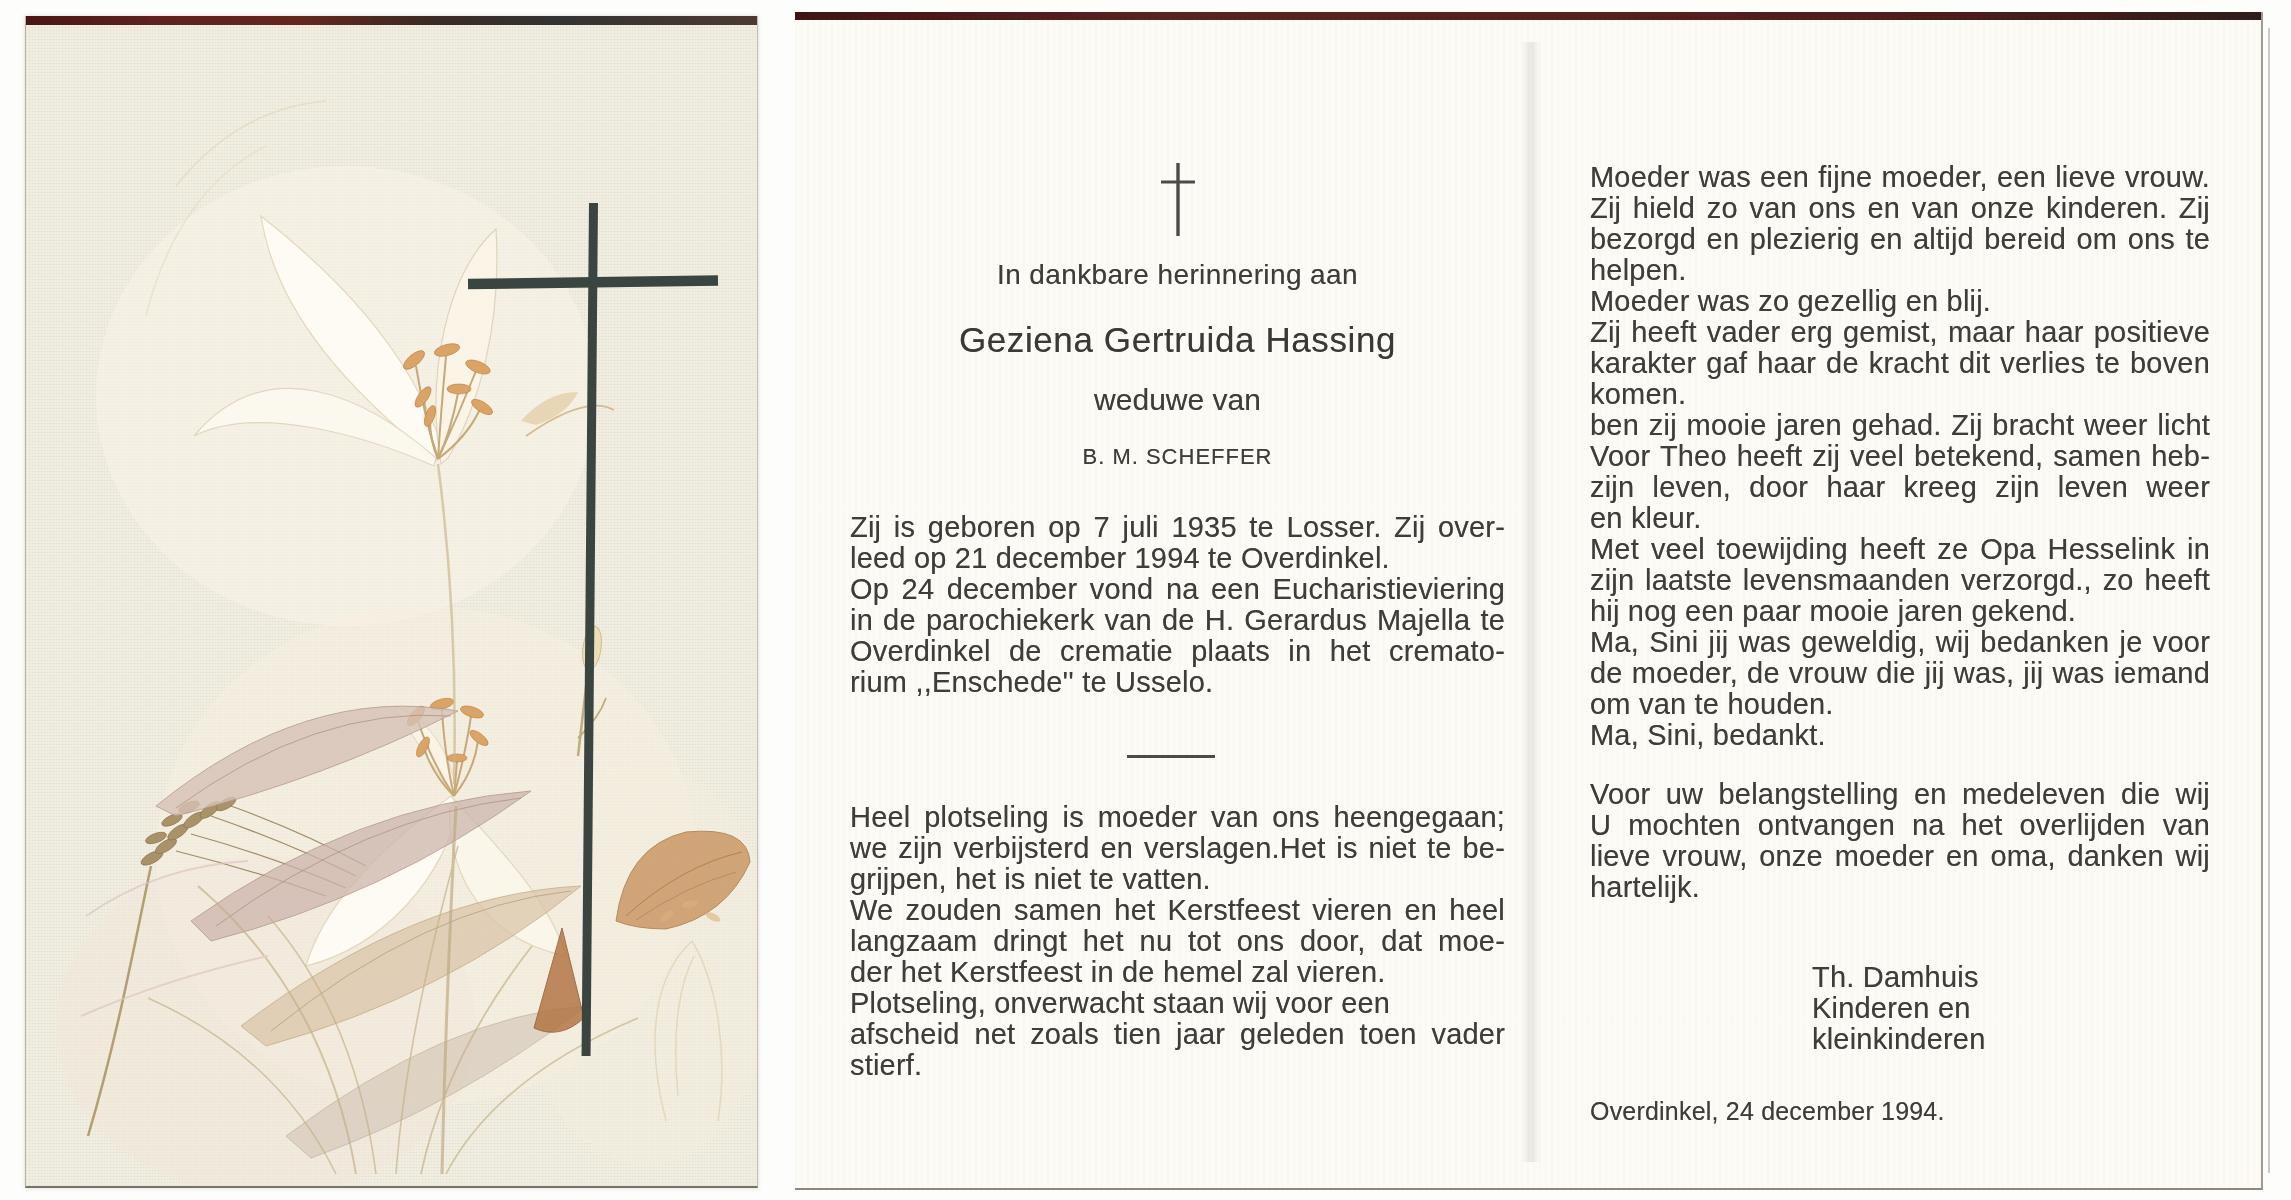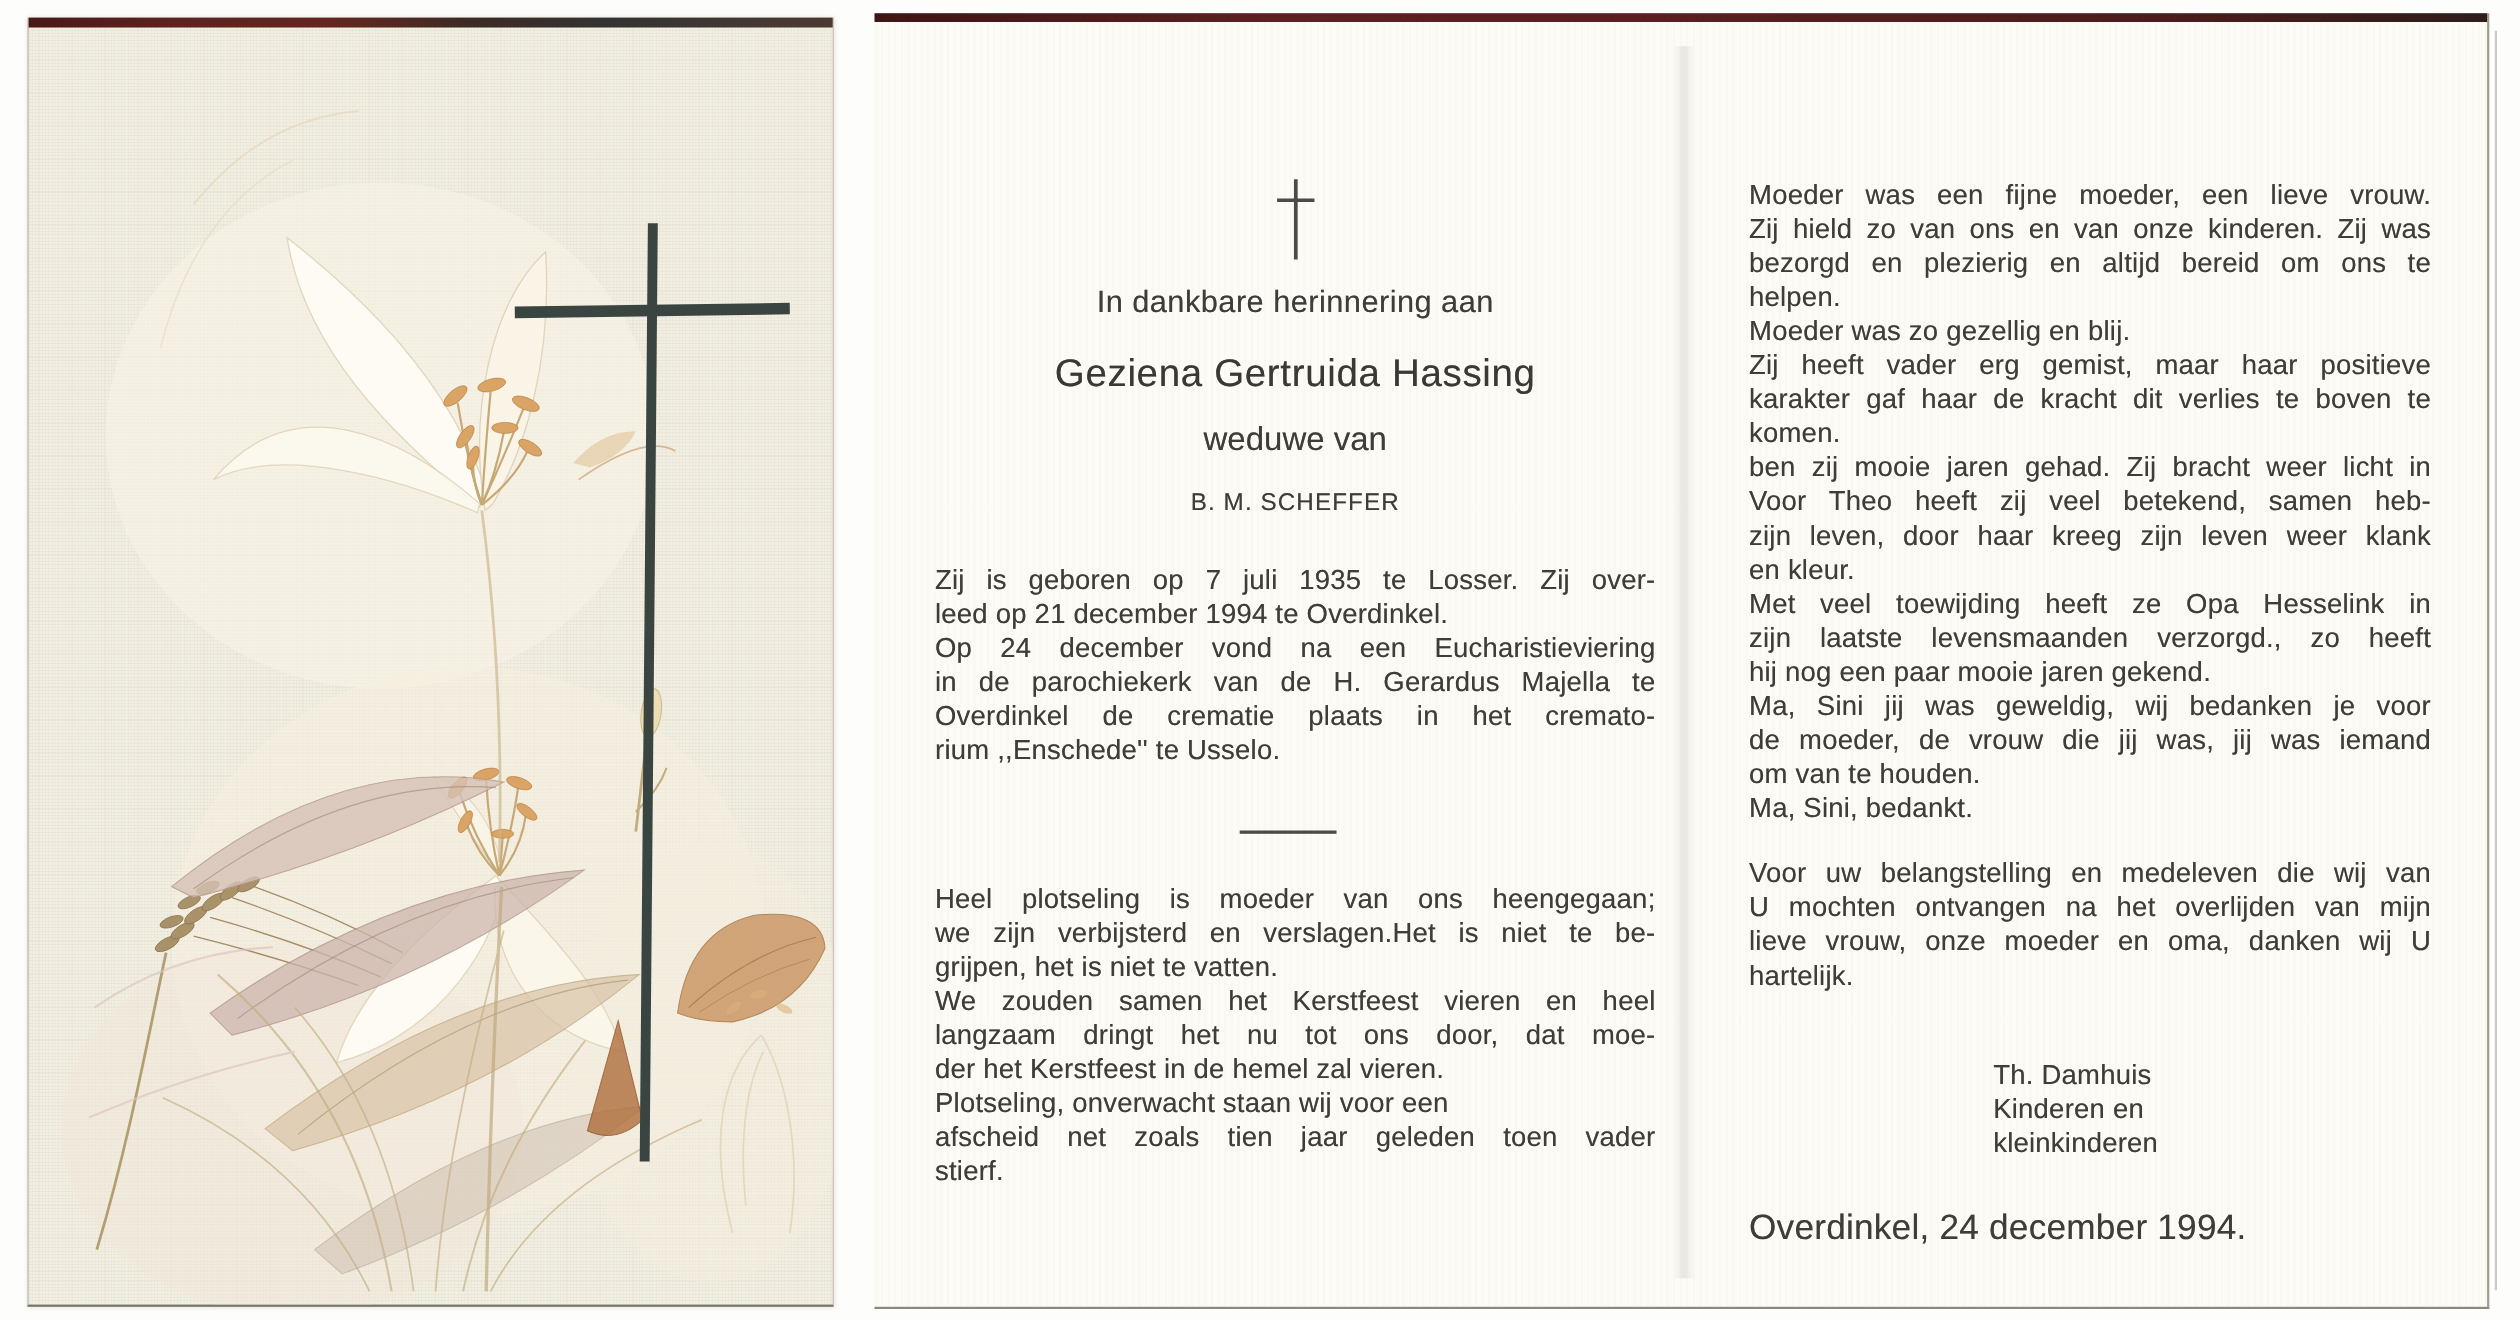--- a/index.html
+++ b/index.html
@@ -43,34 +43,34 @@
     background:linear-gradient(90deg,transparent,rgba(110,105,95,.14),transparent);
   }
   .edge-hairline{
     position:absolute;left:2268px;top:28px;width:2px;height:1145px;
     background:rgba(130,125,115,.40);
   }
   
   .pageL{position:absolute;left:55px;top:0;width:655px;height:1176px;}
   .pageR{position:absolute;left:795px;top:0;width:620px;height:1176px;}
   .abs{position:absolute;left:0;width:100%;}
-  .txt{font-size:25px;line-height:31px;letter-spacing:.2px;
+  .txt{font-size:29px;line-height:31px;letter-spacing:.2px;
        text-shadow:0 0 .5px rgba(40,38,35,.55);}
   .tline{text-align:justify;text-justify:inter-word;height:31px;overflow:hidden;}
   .tline.just{text-align-last:justify;}
   .centered{text-align:center;}
   .intro{font-size:28px;letter-spacing:.4px;text-shadow:0 0 .5px rgba(40,38,35,.5);}
   .dname{font-size:35px;letter-spacing:.6px;color:#3a3936;text-shadow:0 0 .6px rgba(40,38,35,.55);}
   .relation{font-size:30px;text-shadow:0 0 .5px rgba(40,38,35,.5);}
   .spouse{font-size:22px;letter-spacing:1px;text-shadow:0 0 .6px rgba(40,38,35,.55);}
   .divider{position:absolute;left:277px;top:743px;width:88px;height:0;
            border-top:3px solid #4c4b48;}
   .cross-wrap{position:absolute;top:150px;left:0;width:100%;text-align:center;}
   .sig{padding-left:222px;}
-  .closing{font-size:32px;letter-spacing:.2px;text-shadow:0 0 .5px rgba(40,38,35,.5);}
+  .closing{font-size:25px;letter-spacing:.2px;text-shadow:0 0 .5px rgba(40,38,35,.5);}
 </style>
 </head>
 <body>
 
 <div class="cover">
   <div class="cover-top-edge"></div>
 
   <svg width="731" height="1170" viewBox="0 0 731 1170">
 
     <g>

